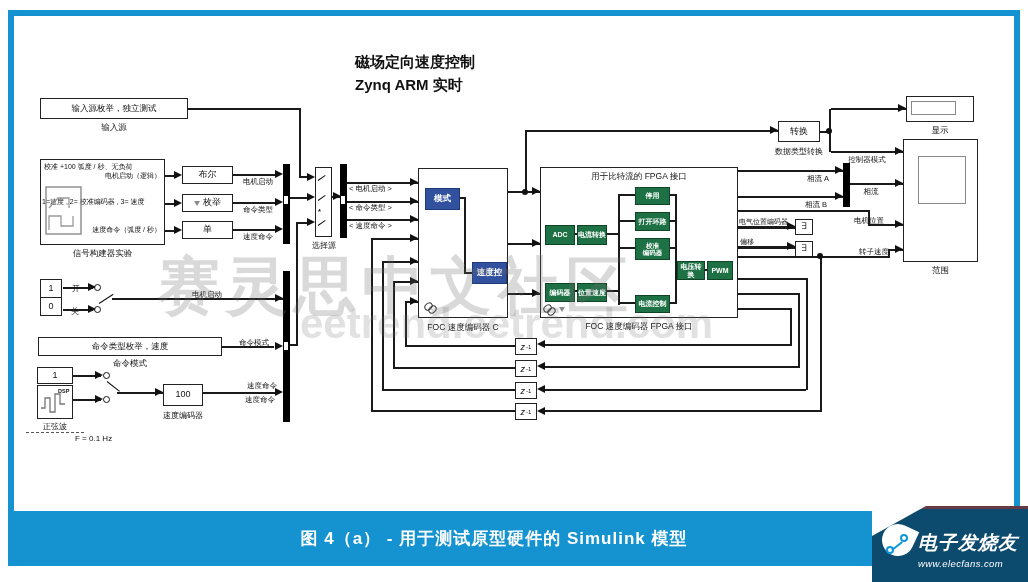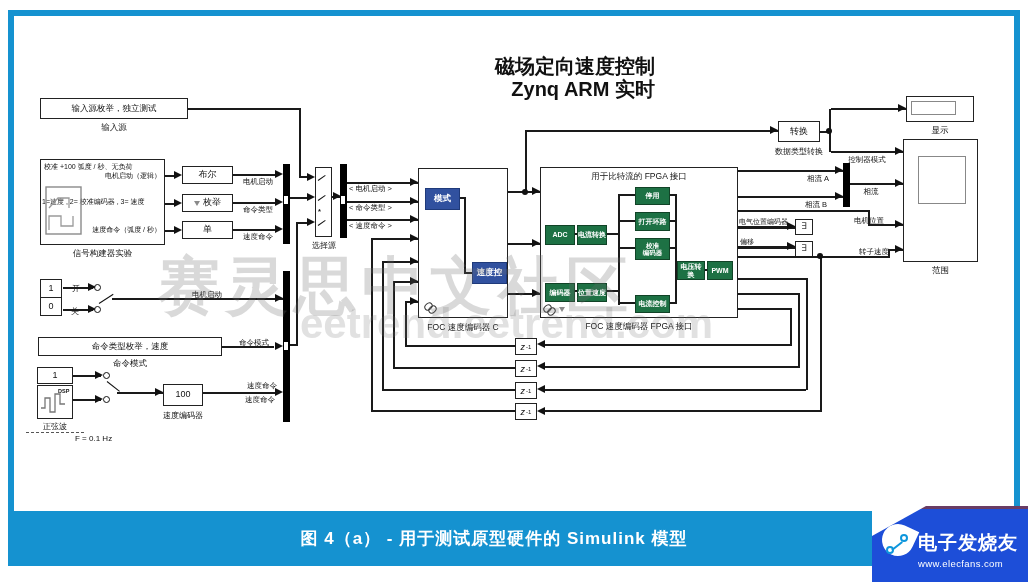--- a/index.html
+++ b/index.html
@@ -29,26 +29,26 @@
   .sig{position:absolute;font-size:7.5px;white-space:nowrap;}
   .tiny{font-size:7px;}
   .dlyblk{position:absolute;background:#fff;border:1.4px solid #222;box-sizing:border-box;
         display:flex;align-items:center;justify-content:center;font-size:9px;font-style:italic;}
   .dlyblk sup{font-size:6px;font-style:normal;margin-left:1px;}
   
   .chain{position:absolute;width:14px;height:10px;}
   .chain i{position:absolute;width:7px;height:5px;border:1.4px solid #333;border-radius:50%;transform:rotate(-40deg);}
   .chain i:nth-child(2){left:4px;top:3px;}
   .graytri{position:absolute;width:0;height:0;border-left:3.5px solid transparent;border-right:3.5px solid transparent;border-top:5px solid #8a8a8a;}
-  .title{position:absolute;font-size:20px;font-weight:bold;text-align:right;}
+  .title{position:absolute;font-size:15px;font-weight:bold;text-align:left;}
   .watermark{position:absolute;color:rgba(110,110,110,0.26);font-weight:bold;pointer-events:none;z-index:6;white-space:nowrap;}
   
   .band{position:absolute;background:#1592d0;display:flex;align-items:center;justify-content:center;z-index:8;}
   .band span{color:#fff;font-size:17px;font-weight:bold;letter-spacing:1px;padding-right:40px;}
-  .logo{position:absolute;left:872px;top:506px;width:156px;height:76px;background:#1d4ed8;z-index:10;}
+  .logo{position:absolute;left:872px;top:506px;width:156px;height:76px;background:#0c4a6e;z-index:10;font-style:italic;}
   .logo .redline{position:absolute;left:0;top:0;width:100%;height:3px;background:#8a3434;opacity:.7;}
   .logo .swoosh{position:absolute;left:0;top:0;width:0;height:0;border-top:30px solid #fff;border-right:54px solid transparent;}
   .logo .flame{position:absolute;left:10px;top:18px;width:32px;height:32px;background:#fff;border-radius:50% 0 50% 50%;transform:rotate(25deg);}
   .logo .node{position:absolute;width:8px;height:8px;border:2.4px solid #0d96dc;border-radius:50%;background:#fff;box-sizing:border-box;}
   .logo .wire{position:absolute;height:0;border-top:2.2px solid #0d96dc;transform-origin:left center;}
   .logo .brand{position:absolute;left:46px;top:24px;width:106px;font-size:19px;font-weight:bold;color:#fff;letter-spacing:1px;}
   .logo .url{position:absolute;left:46px;top:52px;width:108px;font-size:9.5px;color:#fff;letter-spacing:.4px;}
   .dashed{position:absolute;border-top:1.2px dashed #555;height:0;}
   .inner{position:absolute;background:#fff;border:1.2px solid #888;box-sizing:border-box;}
 </style>

